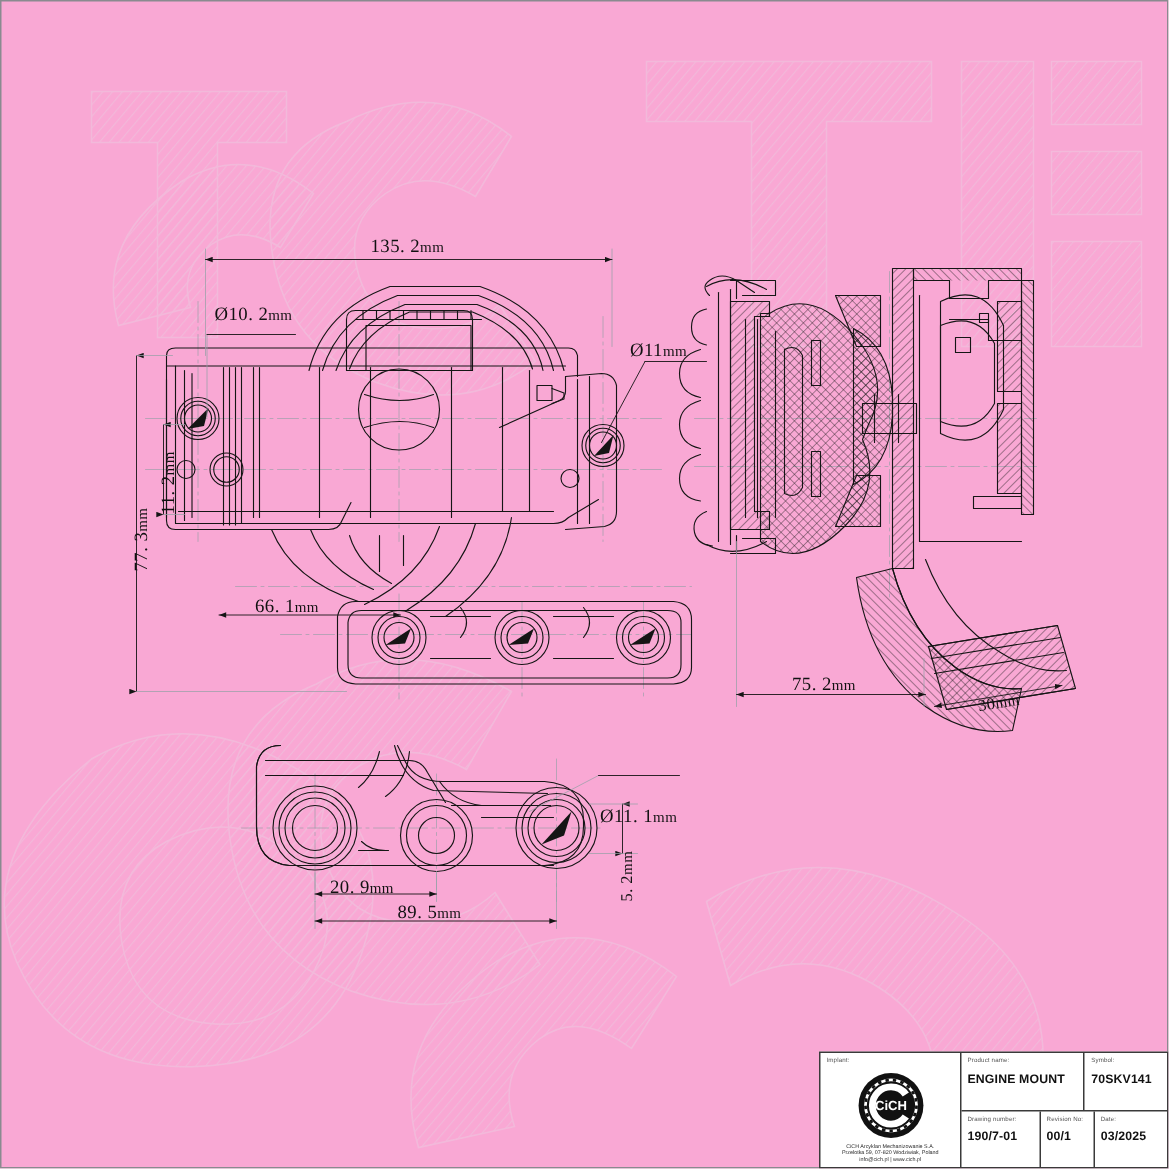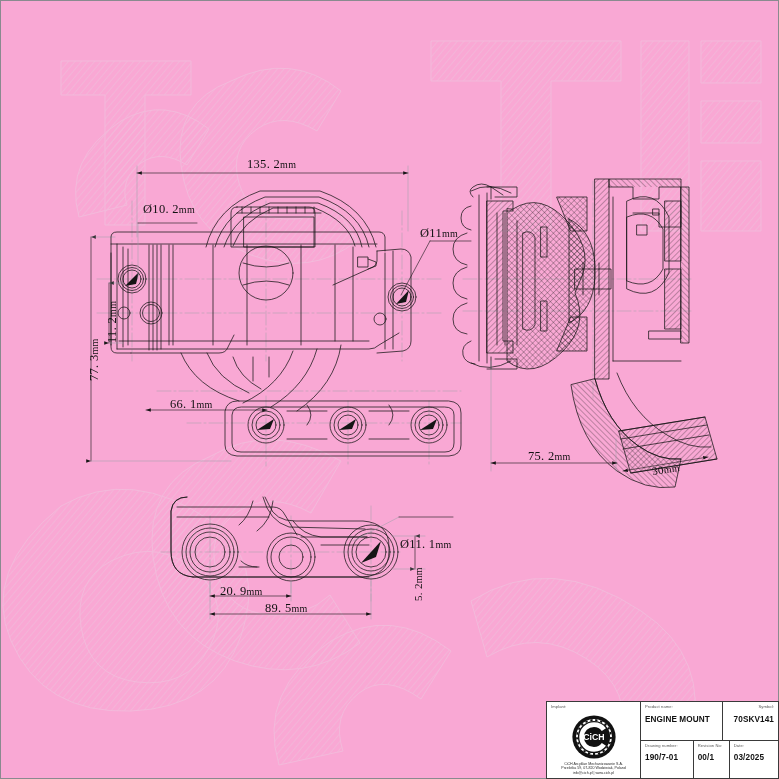--- a/index.html
+++ b/index.html
@@ -47,21 +47,21 @@
   .cell + .cell{border-left:1px solid #3a3a3a;}
   .c-label{
     font-size:4.1px;color:#555;line-height:1.1;letter-spacing:.1px;
     display:block;margin-bottom:1px;
   }
   .c-val{
     font-size:8.2px;font-weight:700;color:#111;line-height:1.15;
     letter-spacing:.1px;display:block;margin-top:5px;
   }
   .cell-prodname{flex:1.58;}
-  .cell-symbol{flex:1;text-align:right;}
+  .cell-symbol{flex:1;}
   .cell-dwgno{flex:1;}
   .cell-rev{flex:.62;}
   .cell-date{flex:.92;}
   .addr{
     font-size:3.6px;line-height:1.32;text-align:center;color:#2a2a2a;
     padding:0 3px;margin-top:2px;
   }
   .logo-mark{margin-top:3px;}
 </style>
 </head>

